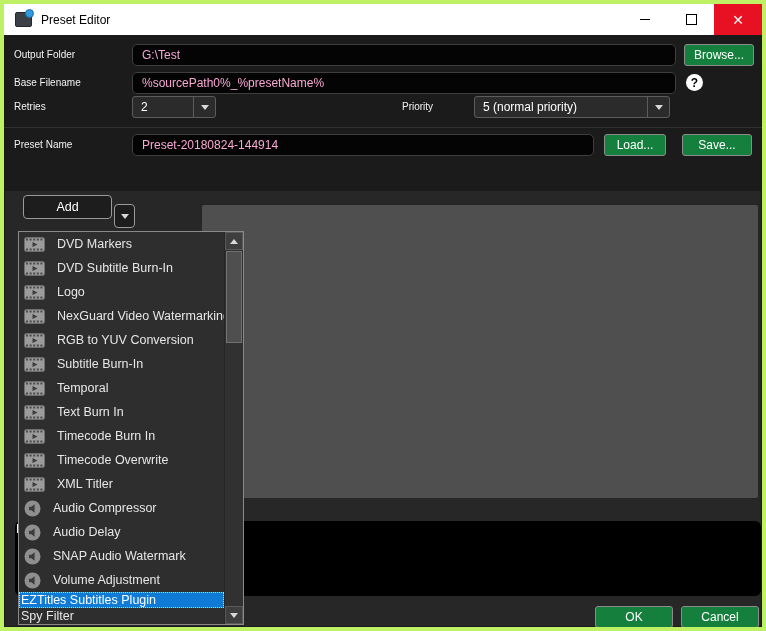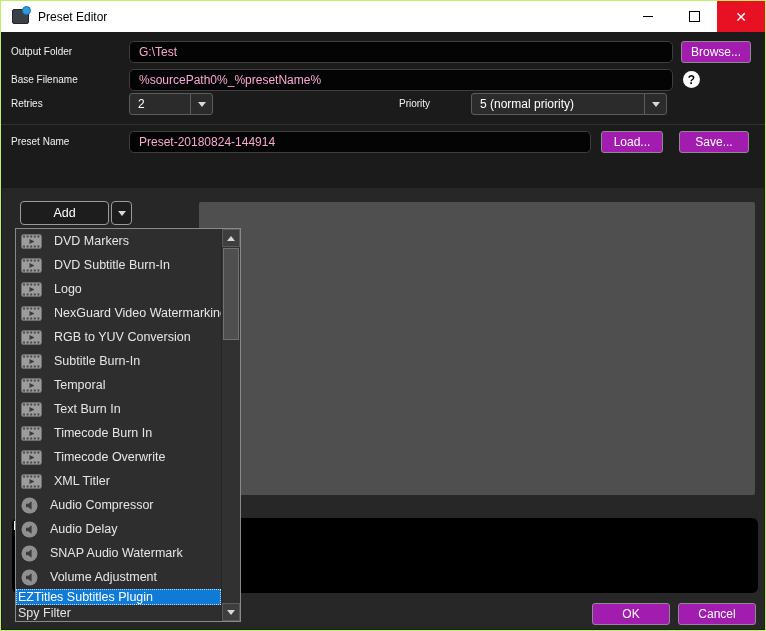--- a/index.html
+++ b/index.html
@@ -1,18 +1,18 @@
 <!DOCTYPE html>
 <html><head>
 <meta charset="utf-8">
 <style>
   html,body{margin:0;padding:0;background:#555;}
   .window{
     position:relative;width:766px;height:631px;box-sizing:border-box;
-    background:#1b1b1b;border:1px solid #bef264;overflow:hidden;
+    background:#1b1b1b;border:4px solid #bef264;overflow:hidden;
     font-family:"Liberation Sans",sans-serif;color:#fff;
   }
   
   .titlebar{position:absolute;top:0;left:0;right:0;height:31px;background:#ffffff;display:flex;align-items:center;}
   .app-icon{position:relative;width:15px;height:13px;margin-left:11px;background:#3a4046;border:1px solid #23272b;border-radius:2px;flex:none;}
   .app-icon::after{content:"";position:absolute;right:-3px;top:-4px;width:7px;height:7px;border-radius:50%;background:#2f9ae0;border:1px solid #1b6faa;}
   .win-title{margin-left:9px;font-size:12px;color:#000;}
   .win-btn{width:46px;height:31px;display:flex;align-items:center;justify-content:center;flex:none;cursor:default;}
   .win-btn.min{margin-left:auto;}
   .glyph-min{width:10px;height:1px;background:#000;}
@@ -20,21 +20,21 @@
   .win-btn.close{background:#e81123;width:48px;}
   .glyph-close{color:#fff;font-size:14px;line-height:1;}
   
   .flabel{position:absolute;font-size:10px;color:#f2f2f2;height:22px;line-height:22px;}
   .tinput{
     position:absolute;height:22px;box-sizing:border-box;background:#040404;color:#f9a8d4;
     border:1px solid #3e3e3e;border-radius:5px;font-size:12px;padding:0 9px;
     font-family:"Liberation Sans",sans-serif;outline:none;
   }
   .btn{
-    position:absolute;height:22px;box-sizing:border-box;background:#a21caf;color:#fff;
+    position:absolute;height:22px;box-sizing:border-box;background:#15803d;color:#fff;
     border:1px solid #8c8c8c;border-radius:3px;font-size:12px;
     display:flex;align-items:center;justify-content:center;cursor:default;
   }
   .help-circle{
     position:absolute;width:17px;height:17px;border-radius:50%;background:#fff;color:#000;
     font-size:12px;font-weight:bold;display:flex;align-items:center;justify-content:center;
   }
   .dropdown{
     position:absolute;height:22px;box-sizing:border-box;background:#2b2b2b;border:1px solid #5c5c5c;
     border-radius:3px;display:flex;align-items:stretch;font-size:12px;color:#fff;
@@ -134,21 +134,21 @@
 
   <div class="separator"></div>
 
   <div class="flabel" style="left:10px;top:130px;">Preset Name</div>
   <input class="tinput" style="left: 128px; top: 130px; width: 462px;" readonly="" value="Preset-20180824-144914">
   <div class="btn" style="left:600px;top:130px;width:62px;">Load...</div>
   <div class="btn" style="left:678px;top:130px;width:70px;">Save...</div>
 
 
   <div class="content">
-    <div class="addbtn-main" style="top:13px;">Add</div>
+    <div class="addbtn-main" style="top:4px;">Add</div>
     <div class="addbtn-arrow" style="top:13px;">
         <span class="tri-down"></span>
       </div>
     <div class="filter-panel" style="top:14px;"></div>
     <div class="notes-box" style="top:330px;">
       <span>N</span>
     </div>
     <div class="btn ok-btn" style="top:415px;">OK</div>
     <div class="btn cancel-btn" style="top:415px;">Cancel</div>
   </div>

